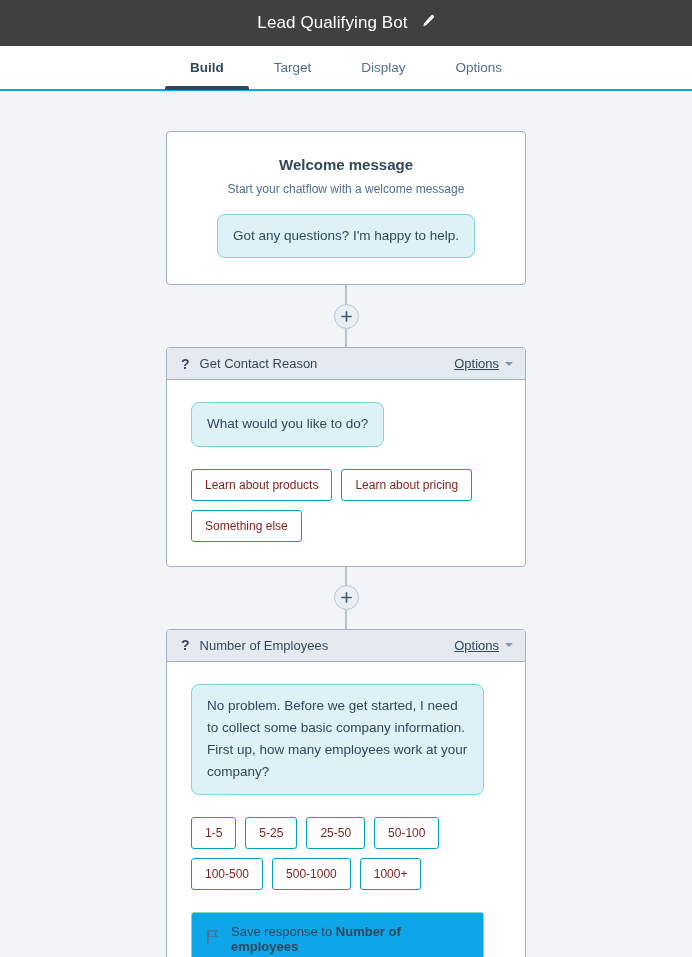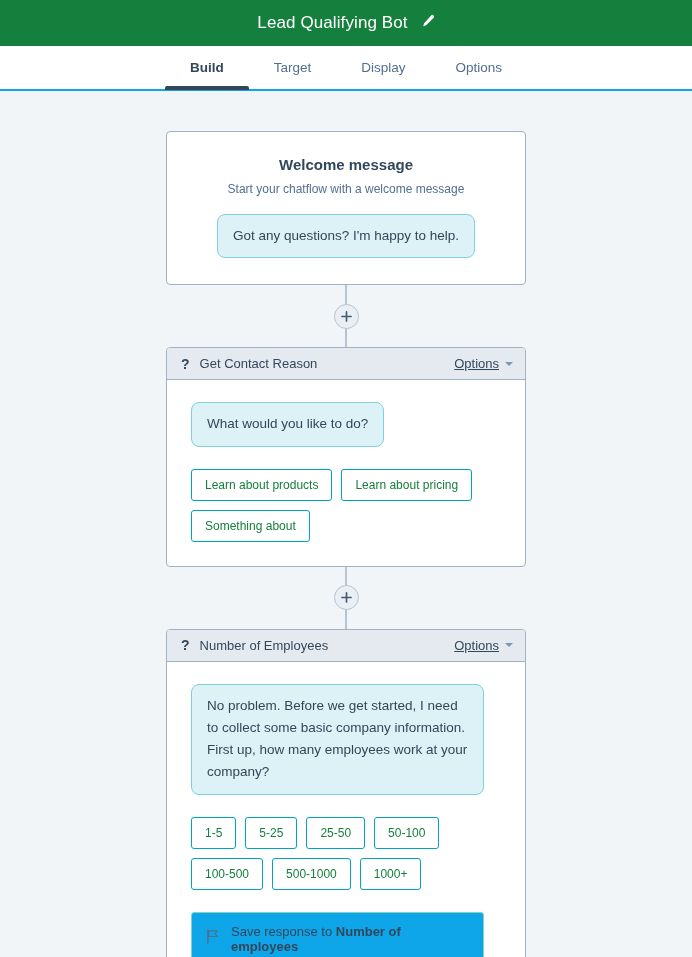--- a/index.html
+++ b/index.html
@@ -6,21 +6,21 @@
   html, body {
     width: 692px; height: 957px;
     background: #f1f5f8;
     font-family: "Liberation Sans", sans-serif;
     overflow: hidden;
   }
 
   
   .app-header {
     height: 46px;
-    background: #15803d;
+    background: #404040;
     display: flex;
     align-items: center;
     justify-content: center;
     gap: 12px;
   }
   .app-title {
     color: #ffffff;
     font-size: 17px;
     font-weight: 400;
     letter-spacing: .1px;
@@ -151,21 +151,21 @@
   .replies {
     display: flex;
     flex-wrap: wrap;
     gap: 9px;
     margin-top: 22px;
   }
   .reply-btn {
     background: #ffffff;
     border: 1px solid #00a4bd;
     border-radius: 3px;
-    color: #15803d;
+    color: #7f1d1d;
     font-size: 12px;
     padding: 8px 13px;
     cursor: pointer;
     white-space: nowrap;
   }
 
   
   .save-bar {
     margin-top: 22px;
     background: #0ea5e9;
@@ -262,21 +262,21 @@
         <span class="options-link">
           <span class="options-text">Options</span>
           <span class="caret"></span>
         </span>
       </div>
       <div class="card-body">
         <div class="bubble">What would you like to do?</div>
         <div class="replies">
           <button class="reply-btn">Learn about products</button>
           <button class="reply-btn">Learn about pricing</button>
-          <button class="reply-btn">Something about</button>
+          <button class="reply-btn">Something else</button>
         </div>
       </div>
     </div>
 
     <div class="connector">
       <div class="plus-btn">
         <svg width="11" height="11" viewBox="0 0 12 12">
           <path d="M6 1v10M1 6h10" stroke="#425b76" stroke-width="1.8" stroke-linecap="round"></path>
         </svg>
       </div>

